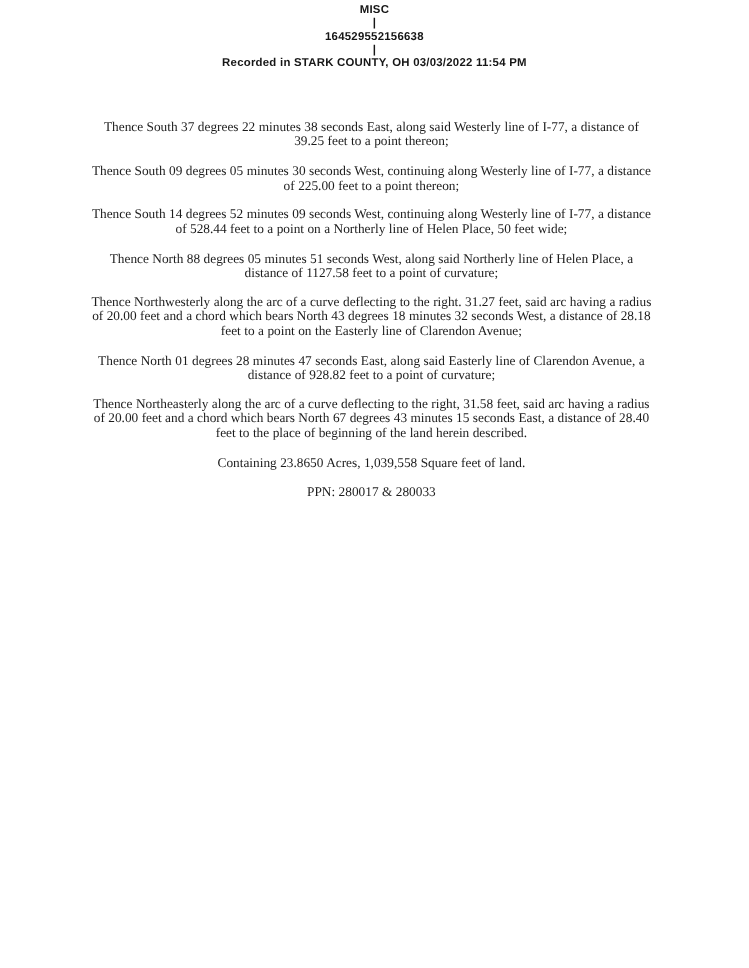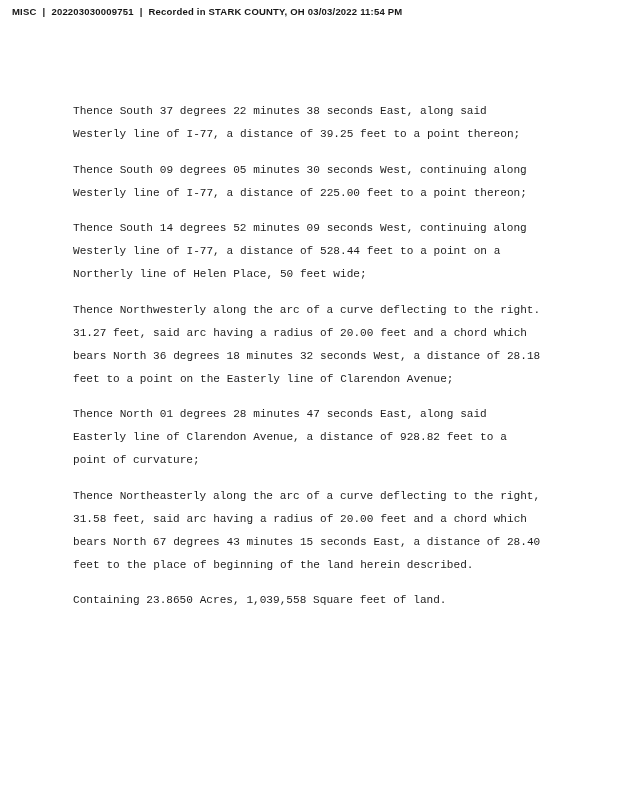--- a/index.html
+++ b/index.html
@@ -28,68 +28,71 @@
     right: 12px;
     height: 16px;
     display: flex;
     align-items: center;
     white-space: nowrap;
     font-family: "Liberation Sans", sans-serif;
     font-size: 9.5px;
     font-weight: bold;
     letter-spacing: 0.2px;
     color: #161616;
+    flex-direction: column;
   }
   .recorder-header .seg {
     display: inline-block;
   }
   .recorder-header .sep {
     display: inline-block;
     padding: 0 6px;
     color: #161616;
     font-weight: bold;
   }
   
   .doc-body {
     position: absolute;
     top: 100px;
     left: 73px;
     width: 473px;
   }
   .para {
-    font-family: Liberation Mono, monospace;
+    font-family: Liberation Serif, serif;
     font-size: 11.1px;
-    line-height: 23px;
+    line-height: 12px;
     color: #1c1c1c;
     margin: 0 0 12.5px 0;
-    text-align: left;
+    text-align: center;
     word-spacing: 0.1px;
   }
   .para:last-child {
     margin-bottom: 0;
   }
   .para.tight {
   }
 </style>
 </head>
 <body>
 
 <div class="page">
 
   <div class="recorder-header">
     <span class="seg">MISC</span>
     <span class="sep">|</span>
-    <span class="seg">202203030009751</span>
+    <span class="seg">164529552156638</span>
     <span class="sep">|</span>
     <span class="seg">Recorded in STARK COUNTY, OH 03/03/2022 11:54 PM</span>
   </div>
 
   <div class="doc-body">
     <p class="para">Thence South 37 degrees 22 minutes 38 seconds East, along said Westerly line of I-77, a distance of 39.25 feet to a point thereon;</p>
     <p class="para">Thence South 09 degrees 05 minutes 30 seconds West, continuing along Westerly line of I-77, a distance of 225.00 feet to a point thereon;</p>
     <p class="para">Thence South 14 degrees 52 minutes 09 seconds West, continuing along Westerly line of I-77, a distance of 528.44 feet to a point on a Northerly line of Helen Place, 50 feet wide;</p>
-    <p class="para">Thence Northwesterly along the arc of a curve deflecting to the right. 31.27 feet, said arc having a radius of 20.00 feet and a chord which bears North 36 degrees 18 minutes 32 seconds West, a distance of 28.18 feet to a point on the Easterly line of Clarendon Avenue;</p>
+    <p class="para">Thence North 88 degrees 05 minutes 51 seconds West, along said Northerly line of Helen Place, a distance of 1127.58 feet to a point of curvature;</p>
+    <p class="para">Thence Northwesterly along the arc of a curve deflecting to the right. 31.27 feet, said arc having a radius of 20.00 feet and a chord which bears North 43 degrees 18 minutes 32 seconds West, a distance of 28.18 feet to a point on the Easterly line of Clarendon Avenue;</p>
     <p class="para">Thence North 01 degrees 28 minutes 47 seconds East, along said Easterly line of Clarendon Avenue, a distance of 928.82 feet to a point of curvature;</p>
     <p class="para">Thence Northeasterly along the arc of a curve deflecting to the right, 31.58 feet, said arc having a radius of 20.00 feet and a chord which bears North 67 degrees 43 minutes 15 seconds East, a distance of 28.40 feet to the place of beginning of the land herein described.</p>
     <p class="para tight">Containing 23.8650 Acres, 1,039,558 Square feet of land.</p>
+    <p class="para">PPN:  280017 &amp; 280033</p>
   </div>
 
 </div>
 
 </body></html>

